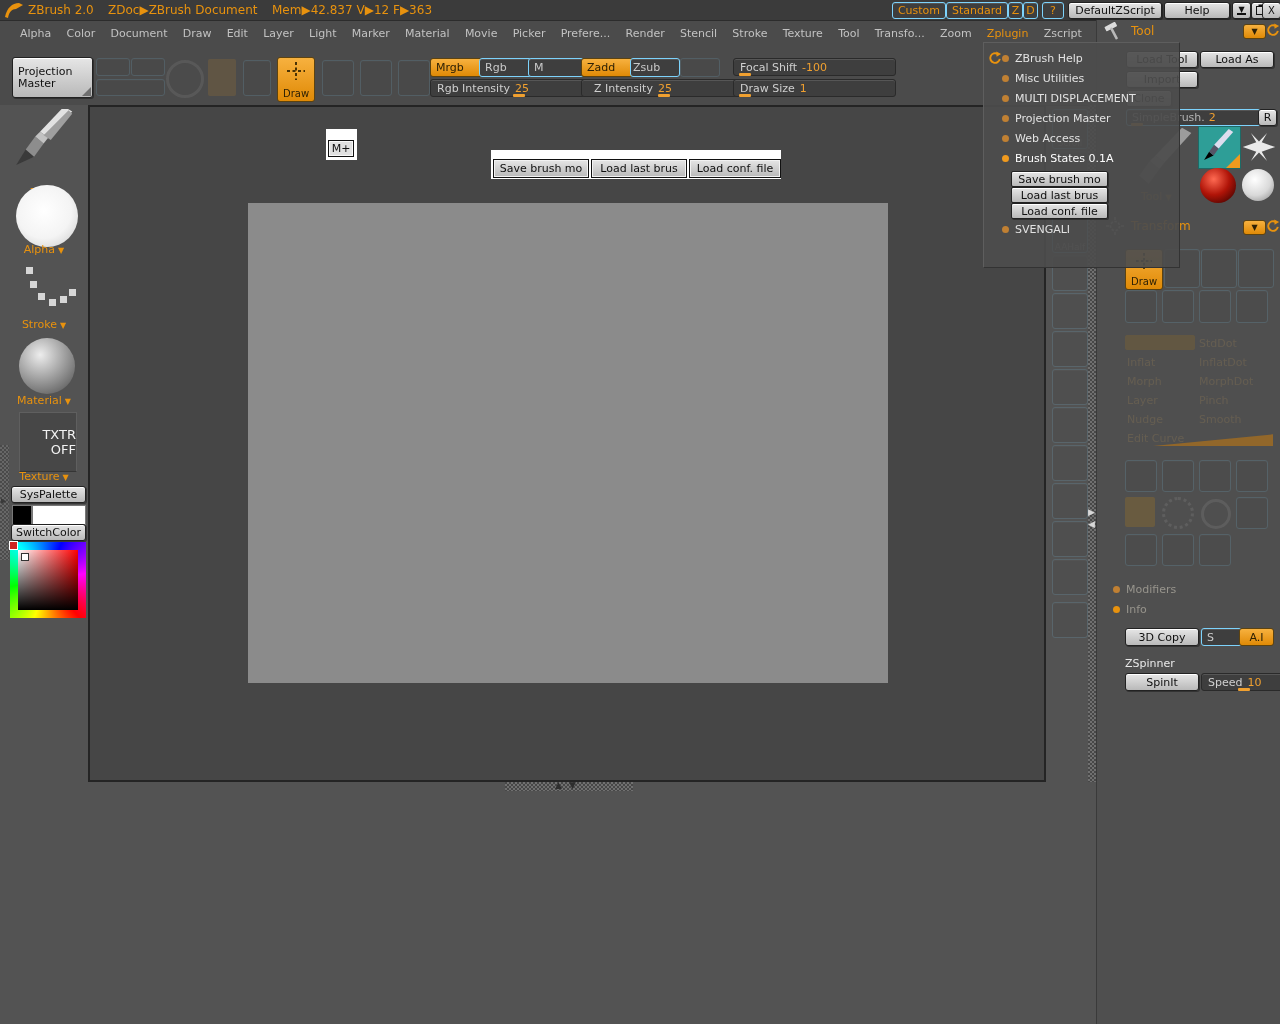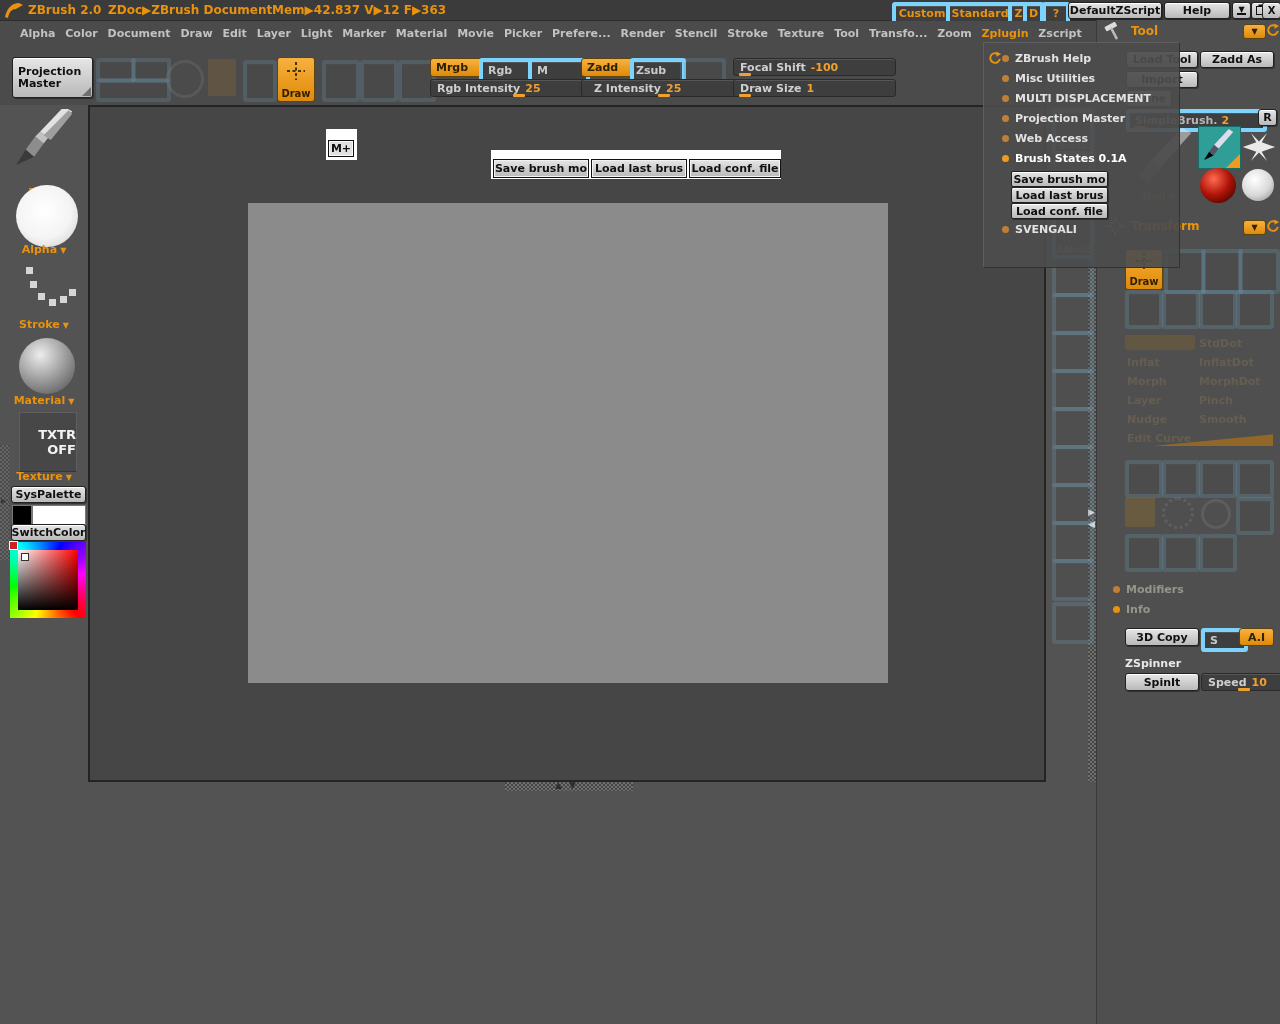--- a/index.html
+++ b/index.html
@@ -1,24 +1,24 @@
 <!DOCTYPE html>
 <html><head>
 <meta charset="utf-8">
 <style>
   html,body{margin:0;padding:0;background:#2a2a2a;}
   .app{position:relative;width:1280px;height:1024px;overflow:hidden;
-       font-family:"DejaVu Sans","Liberation Sans",sans-serif;font-weight:700;
+       font-family:"DejaVu Sans","Liberation Sans",sans-serif;font-weight:400;
        font-size:11px;color:#c8c8c8;background:#535353;}
   .abs{position:absolute;}
   
   .btnL{background:linear-gradient(#e6e6e6,#b9b9b9);border:1px solid #222;
         border-radius:3px;color:#101010;display:flex;align-items:center;
         justify-content:center;box-shadow:inset 0 1px 0 #fff,1px 1px 0 rgba(0,0,0,.35);}
-  .btnD{background:#3e3e3e;border:4px solid #7dd3fc;border-radius:3px;
+  .btnD{background:#3e3e3e;border:1px solid #7dd3fc;border-radius:3px;
         box-shadow:inset 0 1px 0 #555;display:flex;align-items:center;color:#c9c9c9;}
   .btnO{background:linear-gradient(#f7b13f,#e08a06);border:1px solid #5d4310;
         border-radius:3px;color:#2e2105;display:flex;align-items:center;justify-content:center;}
   .slider{background:#3e3e3e;border:1px solid #2a2a2a;border-radius:3px;
           box-shadow:inset 0 1px 0 #565656;display:flex;align-items:center;
           padding:0 6px;color:#cfcfcf;position:absolute;}
   .slider .val{color:#f0a030;margin-left:5px;}
   .tick{position:absolute;bottom:-1px;height:3px;width:12px;background:#f0a030;border-radius:1px;}
   .olbl{color:#e8920e;}
   .ghost{opacity:.14;}
@@ -267,21 +267,21 @@
       </div>
     <svg class="abs" style="left:169px;top:3px;" width="14" height="14" viewBox="0 0 16 16">
       <path d="M13.5 9 A 5.5 5.5 0 1 1 11 3.4" fill="none" stroke="#e8920e" stroke-width="2.2"></path>
       <polygon points="9.5,0.5 15,3.5 9.8,6.5" fill="#e8920e"></polygon>
     </svg>
 
     <div class="abs btnL" style="left:29px;top:31px;width:70px;height:15px;">
       <span>Load Tool</span>
       </div>
     <div class="abs btnL" style="left:103px;top:31px;width:72px;height:15px;">
-      <span>Zadd As</span>
+      <span>Load As</span>
       </div>
     <div class="abs btnL" style="left:29px;top:51px;width:70px;height:15px;">
       <span>Import</span>
       </div>
     <div class="abs btnL" style="left:29px;top:70px;width:44px;height:15px;opacity:.75;">
       <span>Clone</span>
       </div>
 
     <div class="abs btnD" style="left:29px;top:89px;width:128px;height:15px;padding-left:5px;color:#b5b5b5;">
       <span>SimpleBrush.</span>

